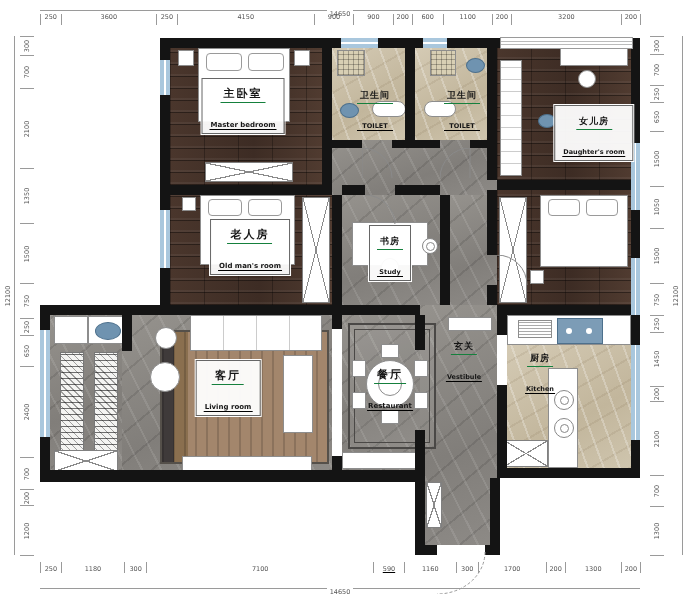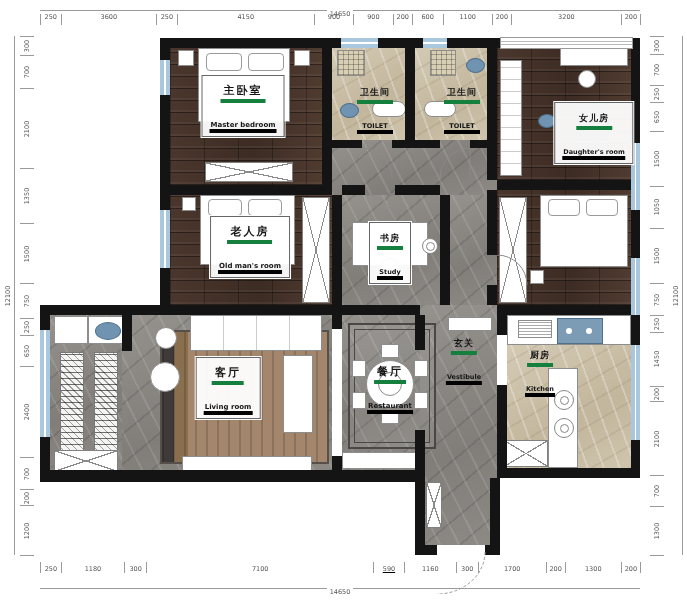--- a/index.html
+++ b/index.html
@@ -51,22 +51,22 @@
                 border:1px solid #888;border-radius:50%;}
   .rug{position:absolute;z-index:14;border:2px solid #55504a;background:#a3866c;
        background-image:
          repeating-linear-gradient(90deg,rgba(0,0,0,.15) 0 2px,transparent 2px 11px),
          linear-gradient(90deg,#3f3a3a 0 12px,#8a6f4f 12px 26px,#a3866c 26px);}
   .rug2{position:absolute;z-index:14;border:2px solid #4a4846;background:rgba(255,255,255,.06);}
   .rug2 .inner{position:absolute;left:4px;top:4px;right:4px;bottom:4px;border:1px solid #4a4846;}
   
   .roomlabel{position:absolute;transform:translate(-50%,-50%);text-align:center;z-index:50;white-space:nowrap;}
   .roomlabel .zh{display:inline-block;font-weight:bold;font-size:11px;letter-spacing:2px;color:#161616;
-                 border-bottom:4px solid #15803d;padding:0 3px 1px;}
-  .roomlabel .en{display:block;font-weight:bold;font-size:7px;color:#161616;border-bottom:4px solid #000000;
+                 border-bottom:1px solid #15803d;padding:0 3px 1px;}
+  .roomlabel .en{display:block;font-weight:bold;font-size:7px;color:#161616;border-bottom:1px solid #000000;
                  padding:0 1px;margin-top:18px;}
   .boxed{background:rgba(255,255,255,.95);border:1px solid #666;padding:3px 7px;box-shadow:0 0 0 1px #fff;}
   .small .zh{font-size:9px;letter-spacing:1px;}
   .small .en{font-size:6.5px;}
   
   .dims{position:absolute;display:flex;z-index:60;}
   .dims-h{flex-direction:row;border-right:1px solid #9a9a9a;}
   .dims-h .seg{border-left:1px solid #9a9a9a;display:flex;align-items:flex-start;justify-content:center;height:100%;}
   .dims-h .seg span{font-size:6.5px;color:#555;line-height:7px;}
   .dims-hb .seg{align-items:flex-end;}

